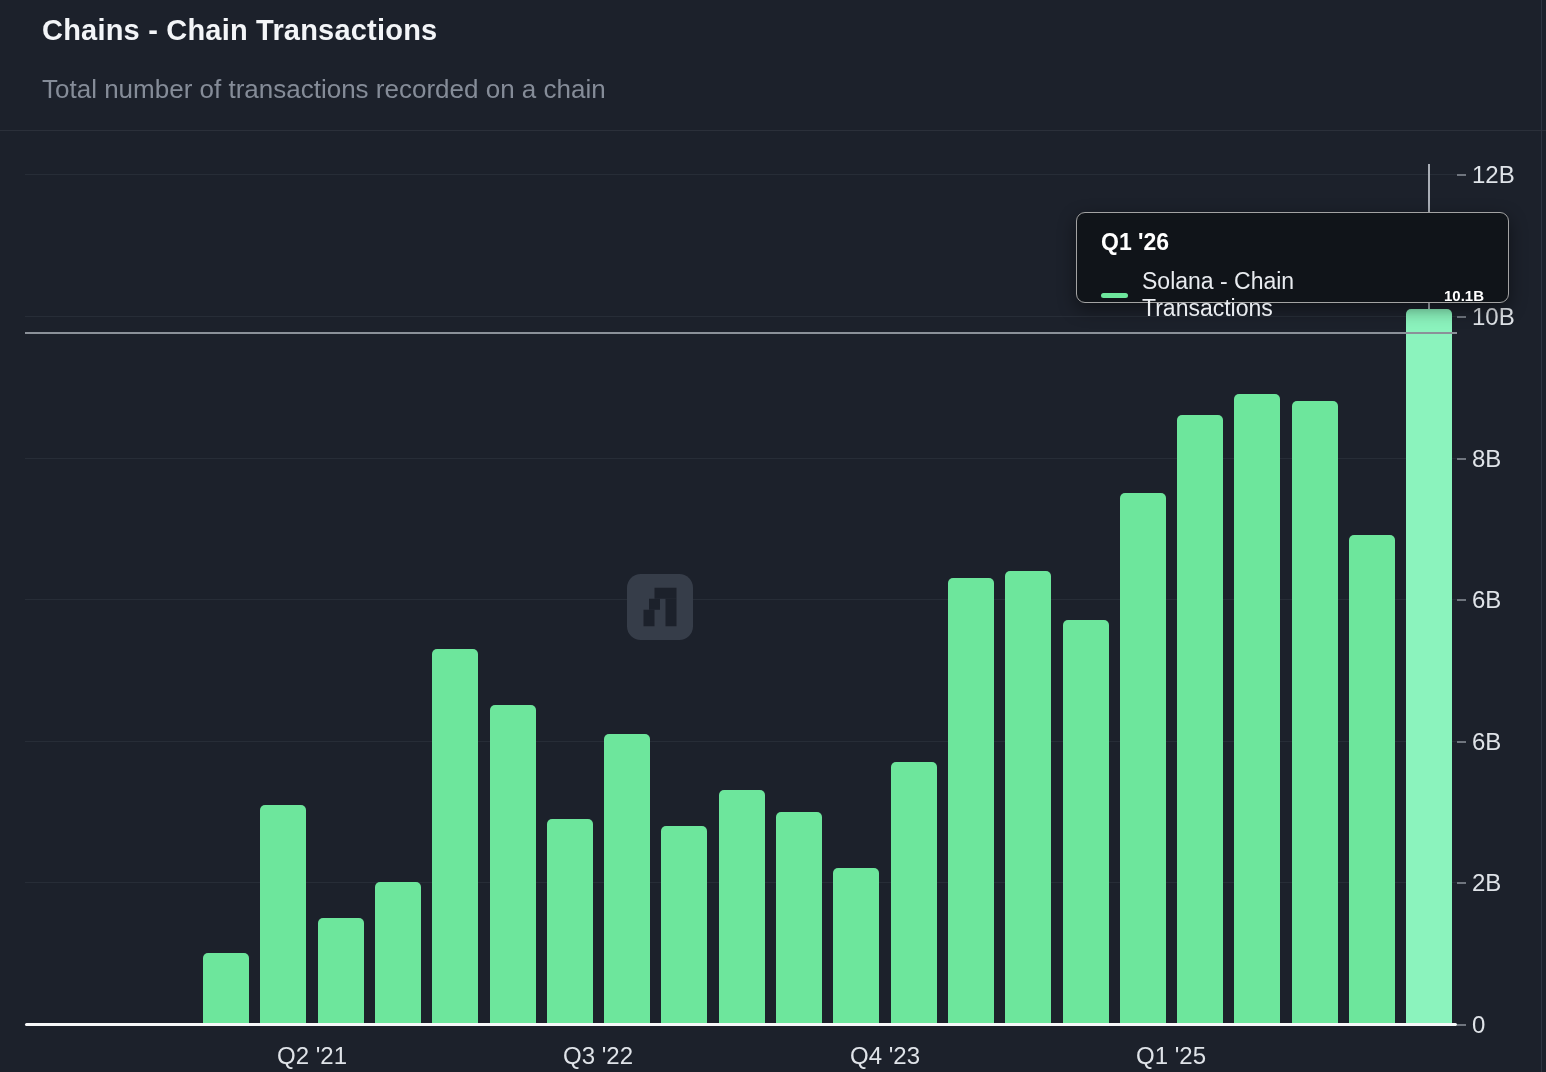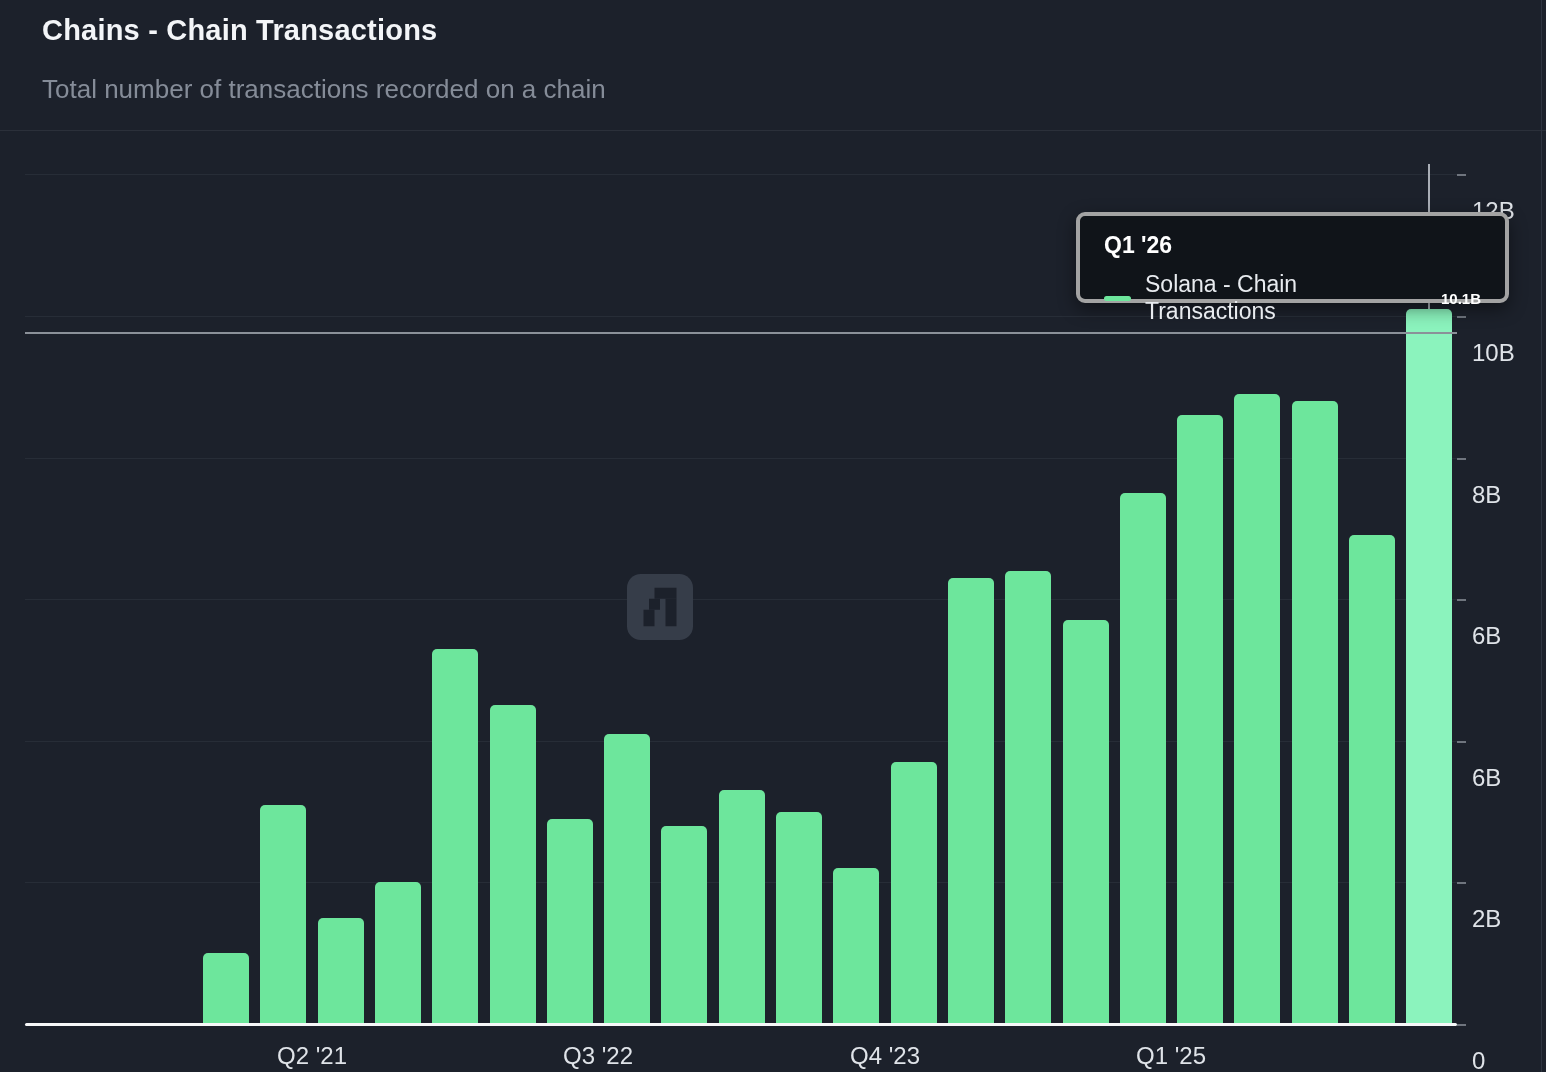--- a/index.html
+++ b/index.html
@@ -23,21 +23,20 @@
   }
   .right-border{
     position:absolute;right:4px;top:0;width:1px;height:100%;background:#2e3440;
   }
   .chart{position:absolute;left:0;top:131px;width:1546px;height:941px;}
   .gridline{position:absolute;height:1px;background:#272d37;}
   .y-tick{position:absolute;width:9px;height:2px;background:#6f757e;}
   .y-label{
     position:absolute;color:#dfe3e8;font-size:24px;line-height:24px;
     transform:translateY(-50%);
-    margin-top:36px;
   }
   .x-label{
     position:absolute;color:#dfe3e8;font-size:24px;line-height:24px;
     transform:translateX(-50%);white-space:nowrap;
   }
   .bar{
     position:absolute;width:46px;background:#6de69c;
     border-radius:5px 5px 0 0;
   }
   .bar.highlight{background:#8bf3bd;}
@@ -49,21 +48,21 @@
   .watermark{
     position:absolute;display:flex;align-items:center;gap:22px;
     pointer-events:none;
   }
   .watermark-text{
     font-size:47px;font-weight:700;color:#363d49;letter-spacing:1px;
   }
   .tooltip{
     position:absolute;
     background:#101419;
-    border:4px solid #a3a3a3;
+    border:1px solid #a3a3a3;
     border-radius:9px;
     box-shadow:0 6px 18px rgba(0,0,0,.45);
     box-sizing:border-box;
     padding:16px 24px 18px 24px;
   }
   .tooltip-period{font-size:23px;font-weight:700;color:#ffffff;margin-bottom:12px;}
   .tooltip-row{display:flex;align-items:center;}
   .tooltip-marker{width:27px;height:5px;border-radius:3px;background:#6de69c;flex:0 0 auto;}
   .tooltip-series{font-size:23px;color:#e8ebef;margin-left:14px;}
   .tooltip-value{font-size:15px;font-weight:700;color:#ffffff;margin-left:auto;padding-left:34px;}

